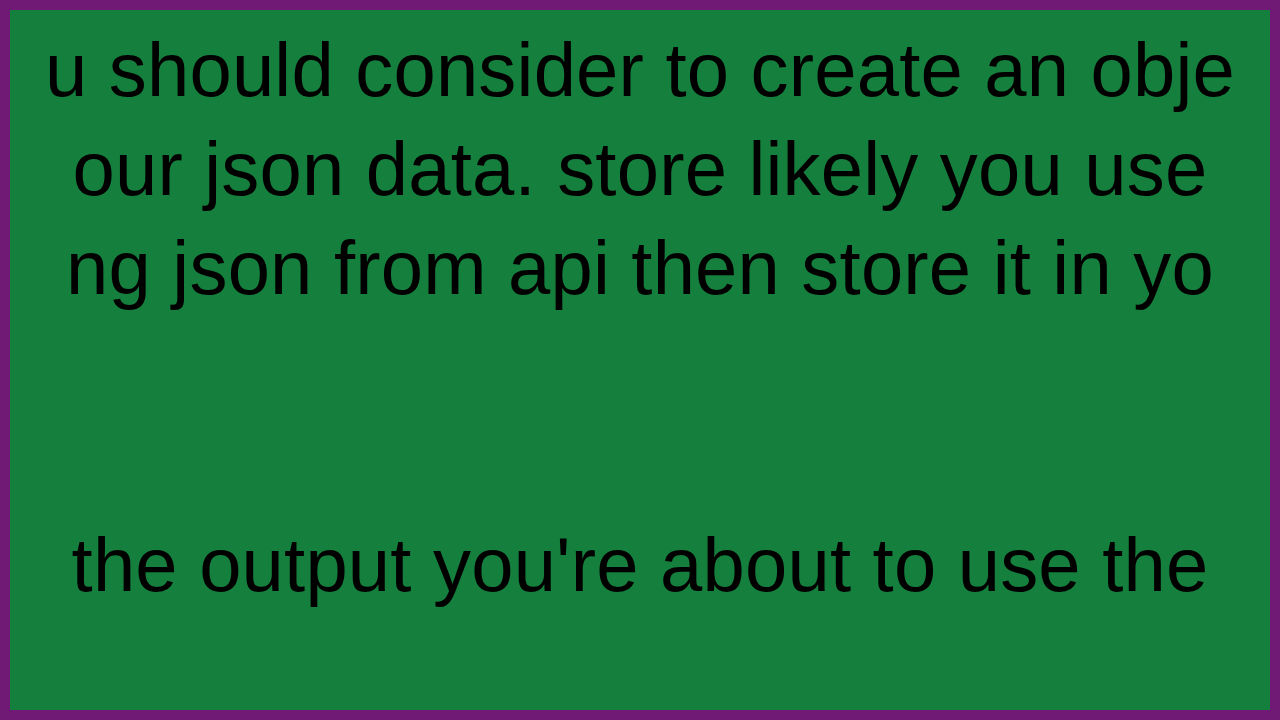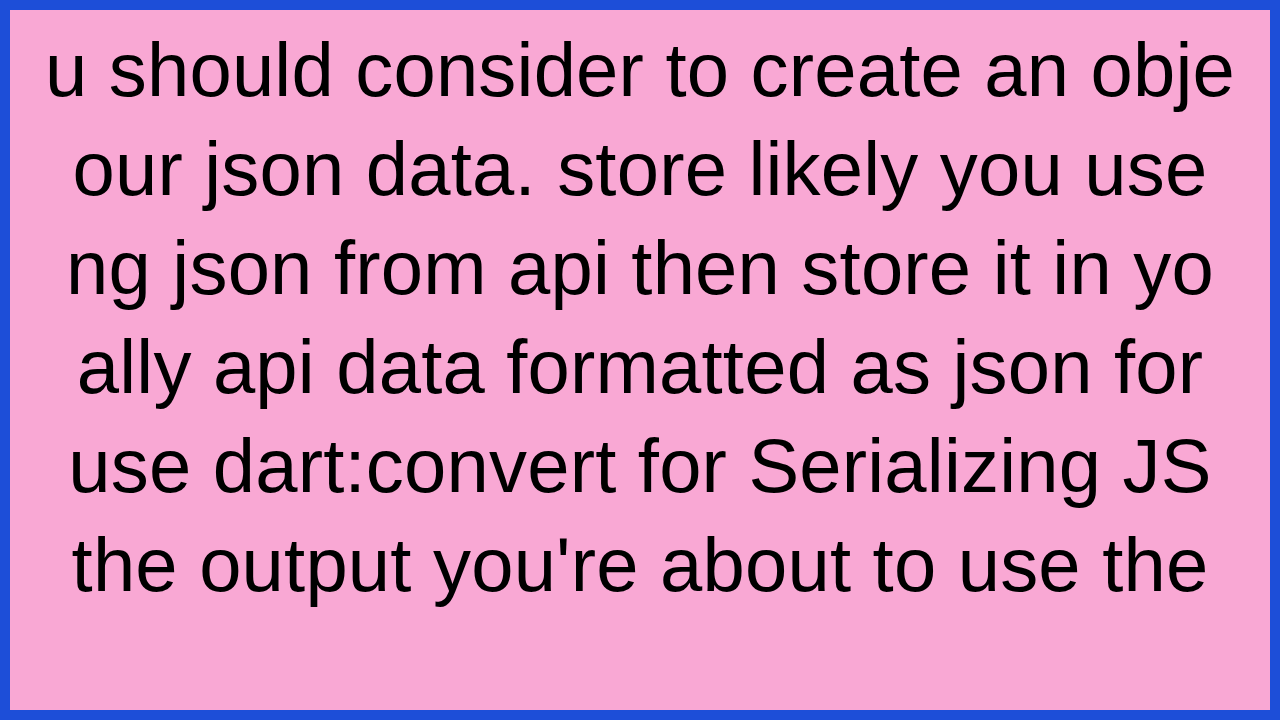--- a/index.html
+++ b/index.html
@@ -7,22 +7,22 @@
     padding: 0;
     width: 1280px;
     height: 720px;
     overflow: hidden;
     background: #fff;
   }
   .frame {
     box-sizing: border-box;
     width: 1280px;
     height: 720px;
-    border: 10px solid #1d4ed8;
-    background: #f9a8d4;
+    border: 10px solid #701a75;
+    background: #15803d;
     position: relative;
     overflow: hidden;
   }
   .text-block {
     position: absolute;
     
     left: -150px;
     right: -150px;
     top: 10px;
     font-family: Arial, Helvetica, sans-serif;
@@ -35,17 +35,17 @@
   }
 </style>
 </head>
 <body>
 
 <div class="frame">
   <div class="text-block">
     <span>u should consider to create an obje</span><br>
     <span>our json data. store likely you use </span><br>
     <span>ng json from api then store it in yo</span><br>
-    <span>ally api data formatted as json for </span><br>
-    <span> use dart:convert for Serializing JS</span><br>
+    <br>
+    <br>
     <span> the output you're about to use the</span><br>
   </div>
 </div>
 
 </body></html>

